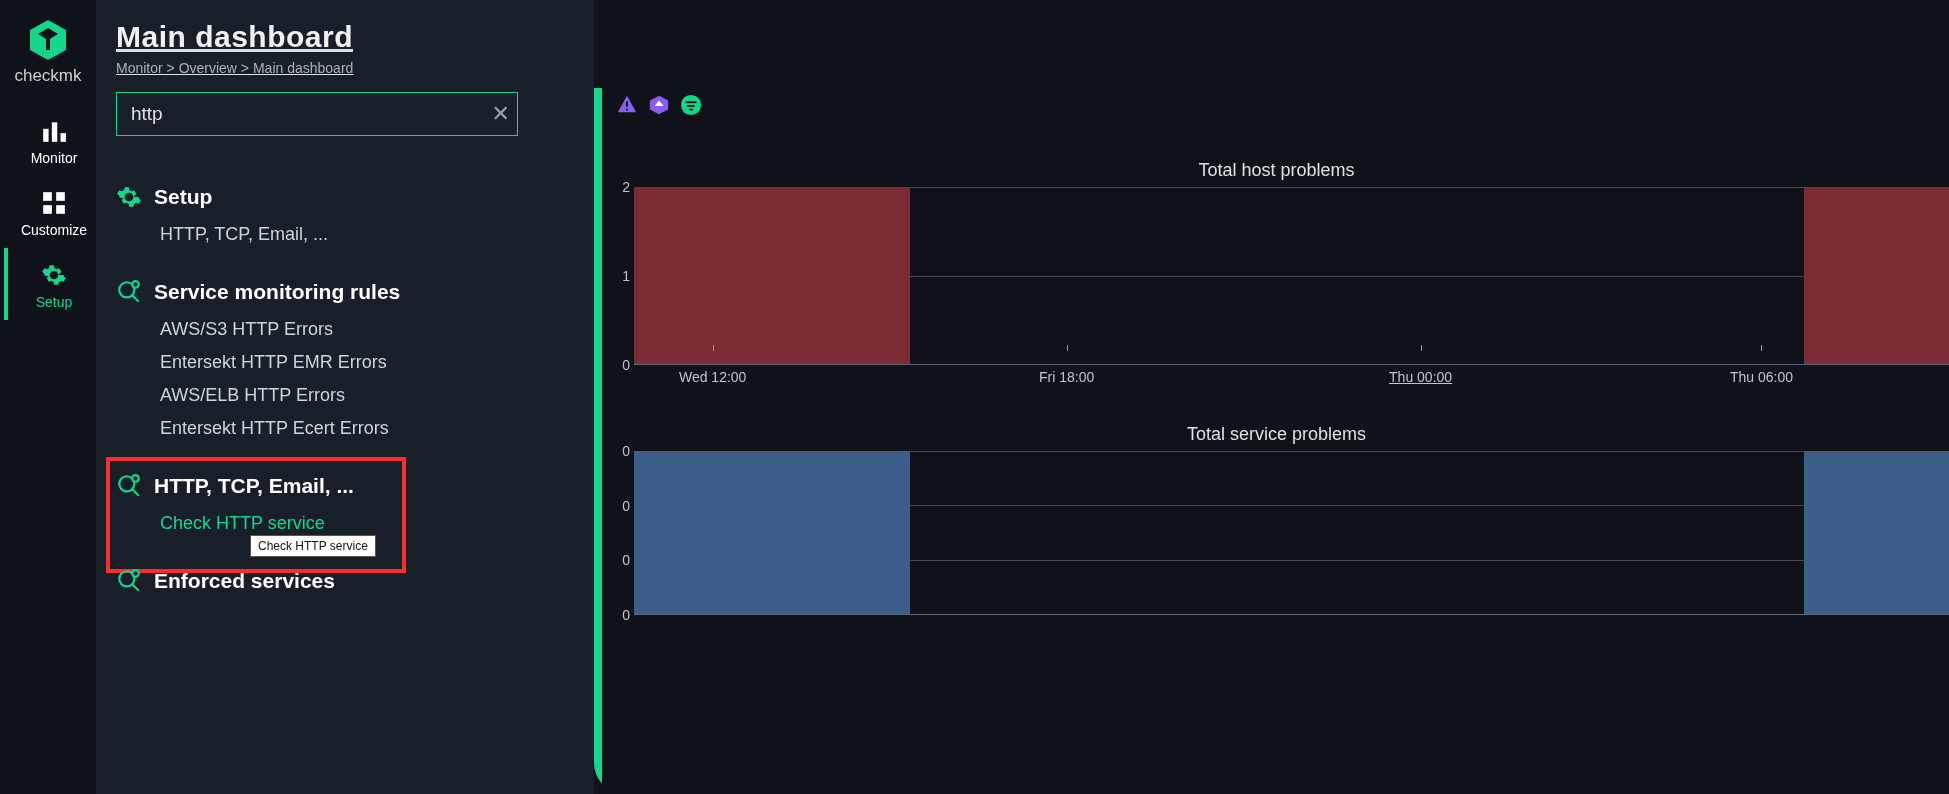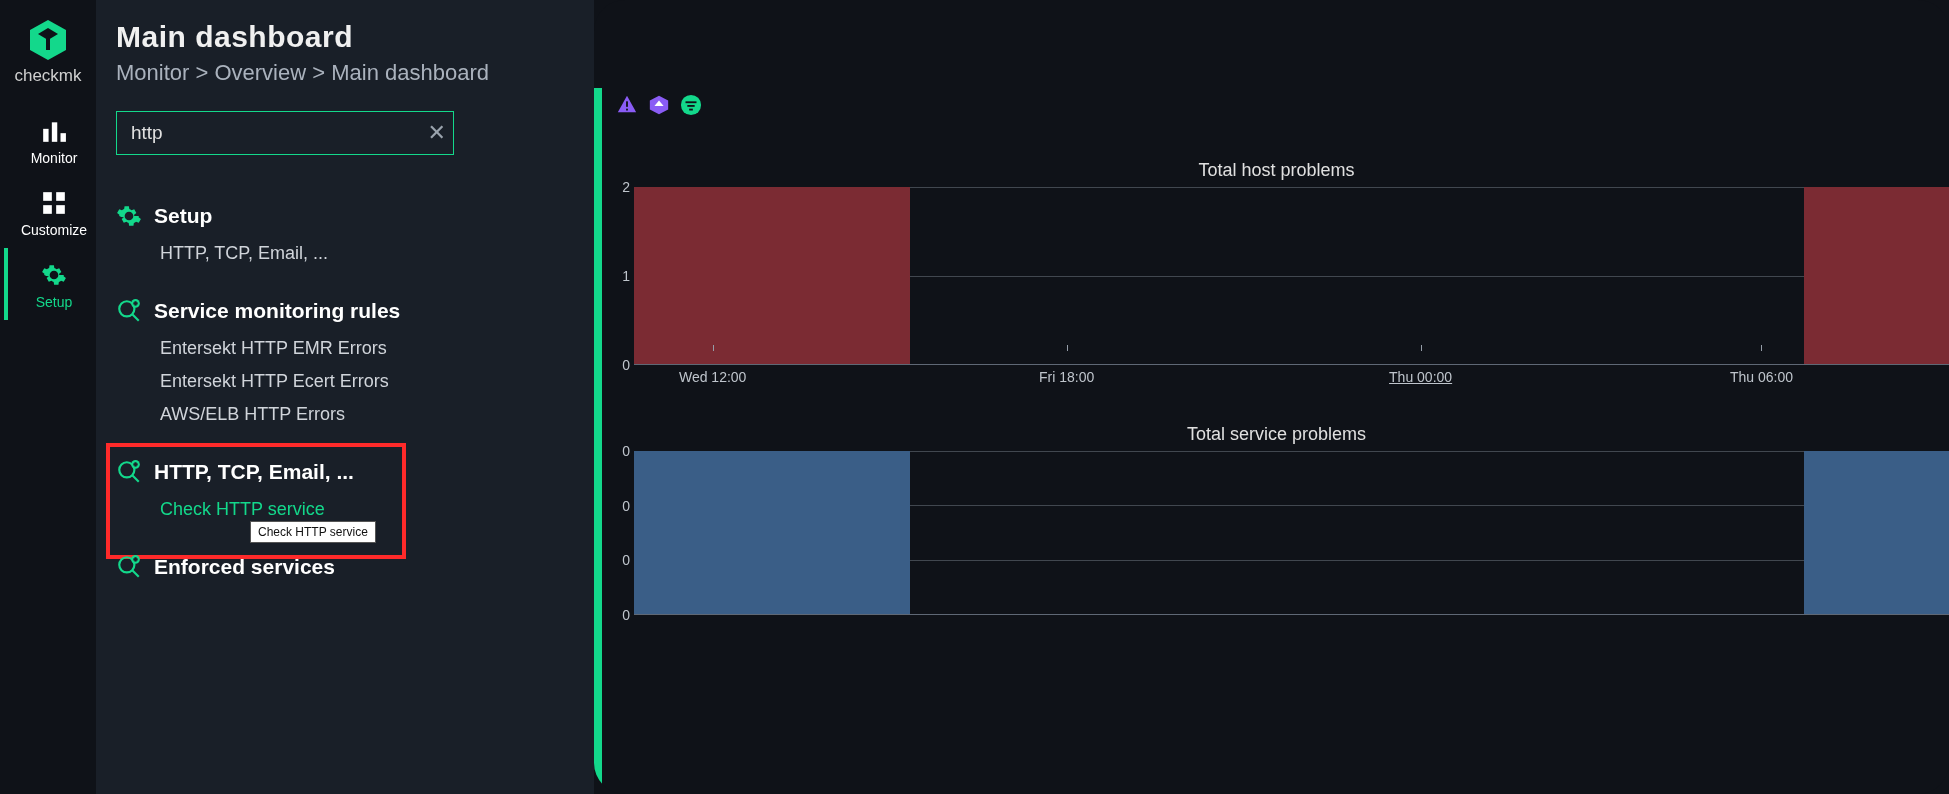--- a/index.html
+++ b/index.html
@@ -12,25 +12,25 @@
   .logo-label { font-size: 17px; font-weight: 500; color: #d0d0d0; margin-top: 2px; margin-bottom: 18px; }
   .nav-btn { width: 100%; padding: 14px 12px 10px; display: flex; flex-direction: column; align-items: center; cursor: pointer; font-size: 14px; color: #fff; border-left: 4px solid transparent; margin-left: 8px; }
   .nav-btn.active { border-left-color: #13d88b; }
   .nav-btn.active .nav-btn-label { color: #13d88b; }
   .nav-btn.active svg { fill: #13d88b; }
   .nav-btn svg { width: 30px; height: 26px; fill: #fff; }
   .nav-btn-label { margin-top: 6px; }
 
   
   .sidebar { width: 498px; min-width: 498px; background: #191f28; padding: 20px 20px 20px 20px; position: relative; }
-  .title-block { margin-bottom: 25px; }
+  .title-block { margin-bottom: 16px; text-decoration: underline; }
   .page-title { font-size: 30px; font-weight: 600; color: #f0f0f0; letter-spacing: 0.5px; }
-  .breadcrumb { font-size: 22px; color: #aab2bd; margin-top: 6px; }
-
-  .search-wrap { margin-top: 14px; position: relative; width: 338px; }
+  .breadcrumb { font-size: 14px; color: #aab2bd; margin-top: 6px; }
+
+  .search-wrap { margin-top: 14px; position: relative; width: 402px; }
   .search-input { width: 100%; height: 44px; background: #191f28; border: 1px solid #13d88b; color: #e0e0e0; font-size: 19px; padding: 0 42px 0 14px; outline: none; }
   .search-clear { position: absolute; right: 8px; top: 50%; transform: translateY(-50%); cursor: pointer; font-size: 22px; color: #9aa3ad; }
 
   .results { margin-top: 48px; }
   .group { margin-bottom: 28px; position: relative; }
   .group-header { display: flex; align-items: center; gap: 12px; margin-bottom: 8px; }
   .group-icon { width: 26px; height: 26px; flex-shrink: 0; }
   .group-title { font-size: 21px; font-weight: 700; color: #fff; }
   .group-item { font-size: 18px; color: #d0d4da; padding: 6px 0 6px 44px; cursor: pointer; }
   .group-item.link { color: #13d88b; }
@@ -128,23 +128,24 @@
         <div class="group-header">
           <span class="group-icon"><svg viewBox="0 0 24 24" width="26" height="26" fill="none" stroke="#13d88b" stroke-width="2">
               <circle cx="10" cy="10" r="7"></circle>
               <line x1="15" y1="15" x2="21" y2="21"></line>
               <circle cx="18" cy="5" r="4" fill="#13d88b" stroke="none"></circle>
               <line x1="18" y1="3" x2="18" y2="7" stroke="#191f28"></line>
               <line x1="16" y1="5" x2="20" y2="5" stroke="#191f28"></line>
             </svg></span>
           <span class="group-title">Service monitoring rules</span>
         </div>
+        <div class="group-item">AWS/S3 HTTP Errors</div>
         <div class="group-item">Entersekt HTTP EMR Errors</div>
+        <div class="group-item">AWS/ELB HTTP Errors</div>
         <div class="group-item">Entersekt HTTP Ecert Errors</div>
-        <div class="group-item">AWS/ELB HTTP Errors</div>
       </div>
       <div class="group">
         <div class="group-header">
           <span class="group-icon"><svg viewBox="0 0 24 24" width="26" height="26" fill="none" stroke="#13d88b" stroke-width="2">
               <circle cx="10" cy="10" r="7"></circle>
               <line x1="15" y1="15" x2="21" y2="21"></line>
               <circle cx="18" cy="5" r="4" fill="#13d88b" stroke="none"></circle>
               <line x1="18" y1="3" x2="18" y2="7" stroke="#191f28"></line>
               <line x1="16" y1="5" x2="20" y2="5" stroke="#191f28"></line>
             </svg></span>

